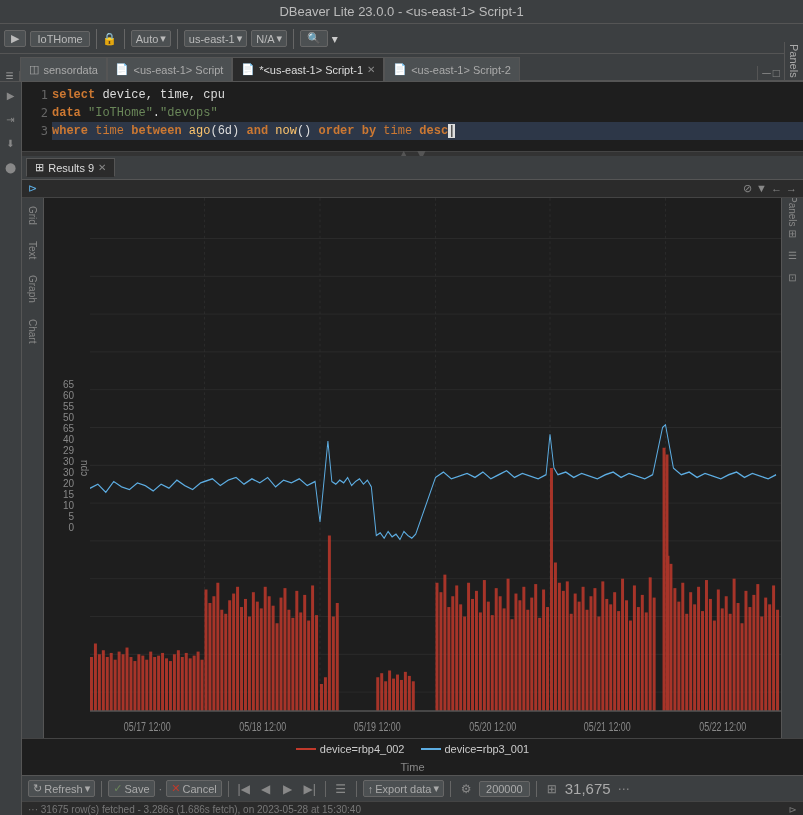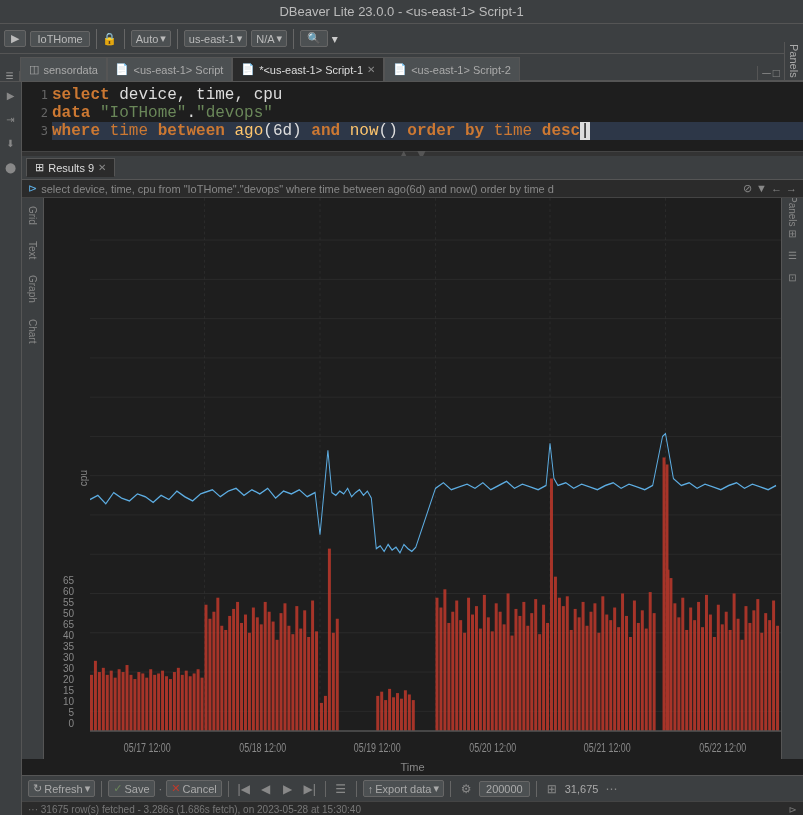--- a/index.html
+++ b/index.html
@@ -128,21 +128,21 @@
       text-align: right;
       color: #666;
       font-family: monospace;
       font-size: 12px;
       line-height: 18px;
       user-select: none;
     }
     .code-lines {
       flex: 1;
       font-family: 'Consolas', 'Courier New', monospace;
-      font-size: 16px;
+      font-size: 12px;
       line-height: 18px;
       color: #ddd;
     }
     .kw { color: #cc7832; font-weight: bold; }
     .str { color: #6a8759; }
     .cursor-line { background: #2d3748; }
 
     
     #results-panel {
       flex: 1;
@@ -413,48 +413,47 @@
         <div id="results-tab-bar">
           <div class="results-tab active">
             <span>⊞</span>
             <span>Results 9</span>
             <span style="color:#888; font-size:10px;">✕</span>
           </div>
         </div>
 
         <div id="query-bar">
           <span style="color:#5dade2;">⊳</span>
-          <span style="overflow:hidden; text-overflow:ellipsis; white-space:nowrap;">select device, time, cpu from "IoTHome"."devops" where time between ago(6d) and now() order by time d</span>
           <div style="margin-left:auto; display:flex; gap:4px;">
             <span style="cursor:pointer;">⊘</span>
             <span style="cursor:pointer;">▼</span>
             <span style="cursor:pointer;">←</span>
             <span style="cursor:pointer;">→</span>
           </div>
         </div>
 
         <div id="chart-container" style="flex:1; display:flex; overflow:hidden; flex-direction:column;">
 
           <div style="flex:1; display:flex; overflow:hidden;">
 
             <div style="width:22px; background:#3c3f41; display:flex; flex-direction:column; align-items:center; padding-top:8px; gap:16px; border-right:1px solid #555;">
               <div class="vert-label">Grid</div>
               <div class="vert-label">Text</div>
               <div class="vert-label">Graph</div>
               <div class="vert-label">Chart</div>
             </div>
 
-            <div style="width:32px; display:flex; flex-direction:column; justify-content:flex-end; padding:6px 2px 30px 0; font-size:10px; color:#888; text-align:right; align-items:flex-end;">
+            <div style="width:32px; display:flex; flex-direction:column; justify-content:center; padding:6px 2px 30px 0; font-size:10px; color:#888; text-align:right; align-items:flex-end;">
               <span>65</span>
               <span>60</span>
               <span>55</span>
               <span>50</span>
               <span>65</span>
               <span>40</span>
-              <span>35</span>
+              <span>29</span>
               <span>30</span>
               <span>30</span>
               <span>20</span>
               <span>15</span>
               <span>10</span>
               <span>5</span>
               <span>0</span>
             </div>
 
             <div style="width:14px; display:flex; align-items:center; justify-content:center;">
@@ -684,20 +683,30 @@
             </div>
 
             <div id="right-panel">
               <div class="right-icon" style="writing-mode:vertical-rl; font-size:10px; color:#888; width:auto; padding:2px;">Panels</div>
               <div class="right-icon">⊞</div>
               <div class="right-icon">☰</div>
               <div class="right-icon">⊡</div>
             </div>
           </div>
 
+          <div id="chart-legend">
+            <div class="legend-item">
+              <div class="legend-line" style="background:#c0392b;"></div>
+              <span>device=rbp4_002</span>
+            </div>
+            <div class="legend-item">
+              <div class="legend-line" style="background:#5dade2;"></div>
+              <span>device=rbp3_001</span>
+            </div>
+          </div>
 
           <div style="text-align:center; font-size:11px; color:#888; padding:2px 0; background:#1e1e1e;">Time</div>
 
           <div id="bottom-toolbar">
             <div class="bottom-btn">
               <span>↻</span>
               <span>Refresh</span>
               <span>▾</span>
             </div>
             <span class="bottom-sep"></span>
@@ -723,21 +732,21 @@
               <span>Export data</span>
               <span>▾</span>
             </div>
             <span class="bottom-sep"></span>
             <div class="bottom-icon-btn">⚙</div>
             <div style="padding: 1px 6px; font-size:11px; color:#aaa; background:#4c5052; border:1px solid #666; border-radius:2px; cursor:pointer;">
               <span>200000</span>
             </div>
             <span class="bottom-sep"></span>
             <div class="bottom-icon-btn">⊞</div>
-            <span style="font-size:11px; color:#aaa;">31,675</span>
+            <span style="font-size:15px; color:#aaa;">31,675</span>
             <div class="bottom-icon-btn">⋯</div>
           </div>
 
           <div id="bottom-info">
             <span>···</span>
             <span>31675 row(s) fetched - 3.286s (1.686s fetch), on 2023-05-28 at 15:30:40</span>
             <span style="float:right; cursor:pointer;">⊳</span>
           </div>
 
         </div>

